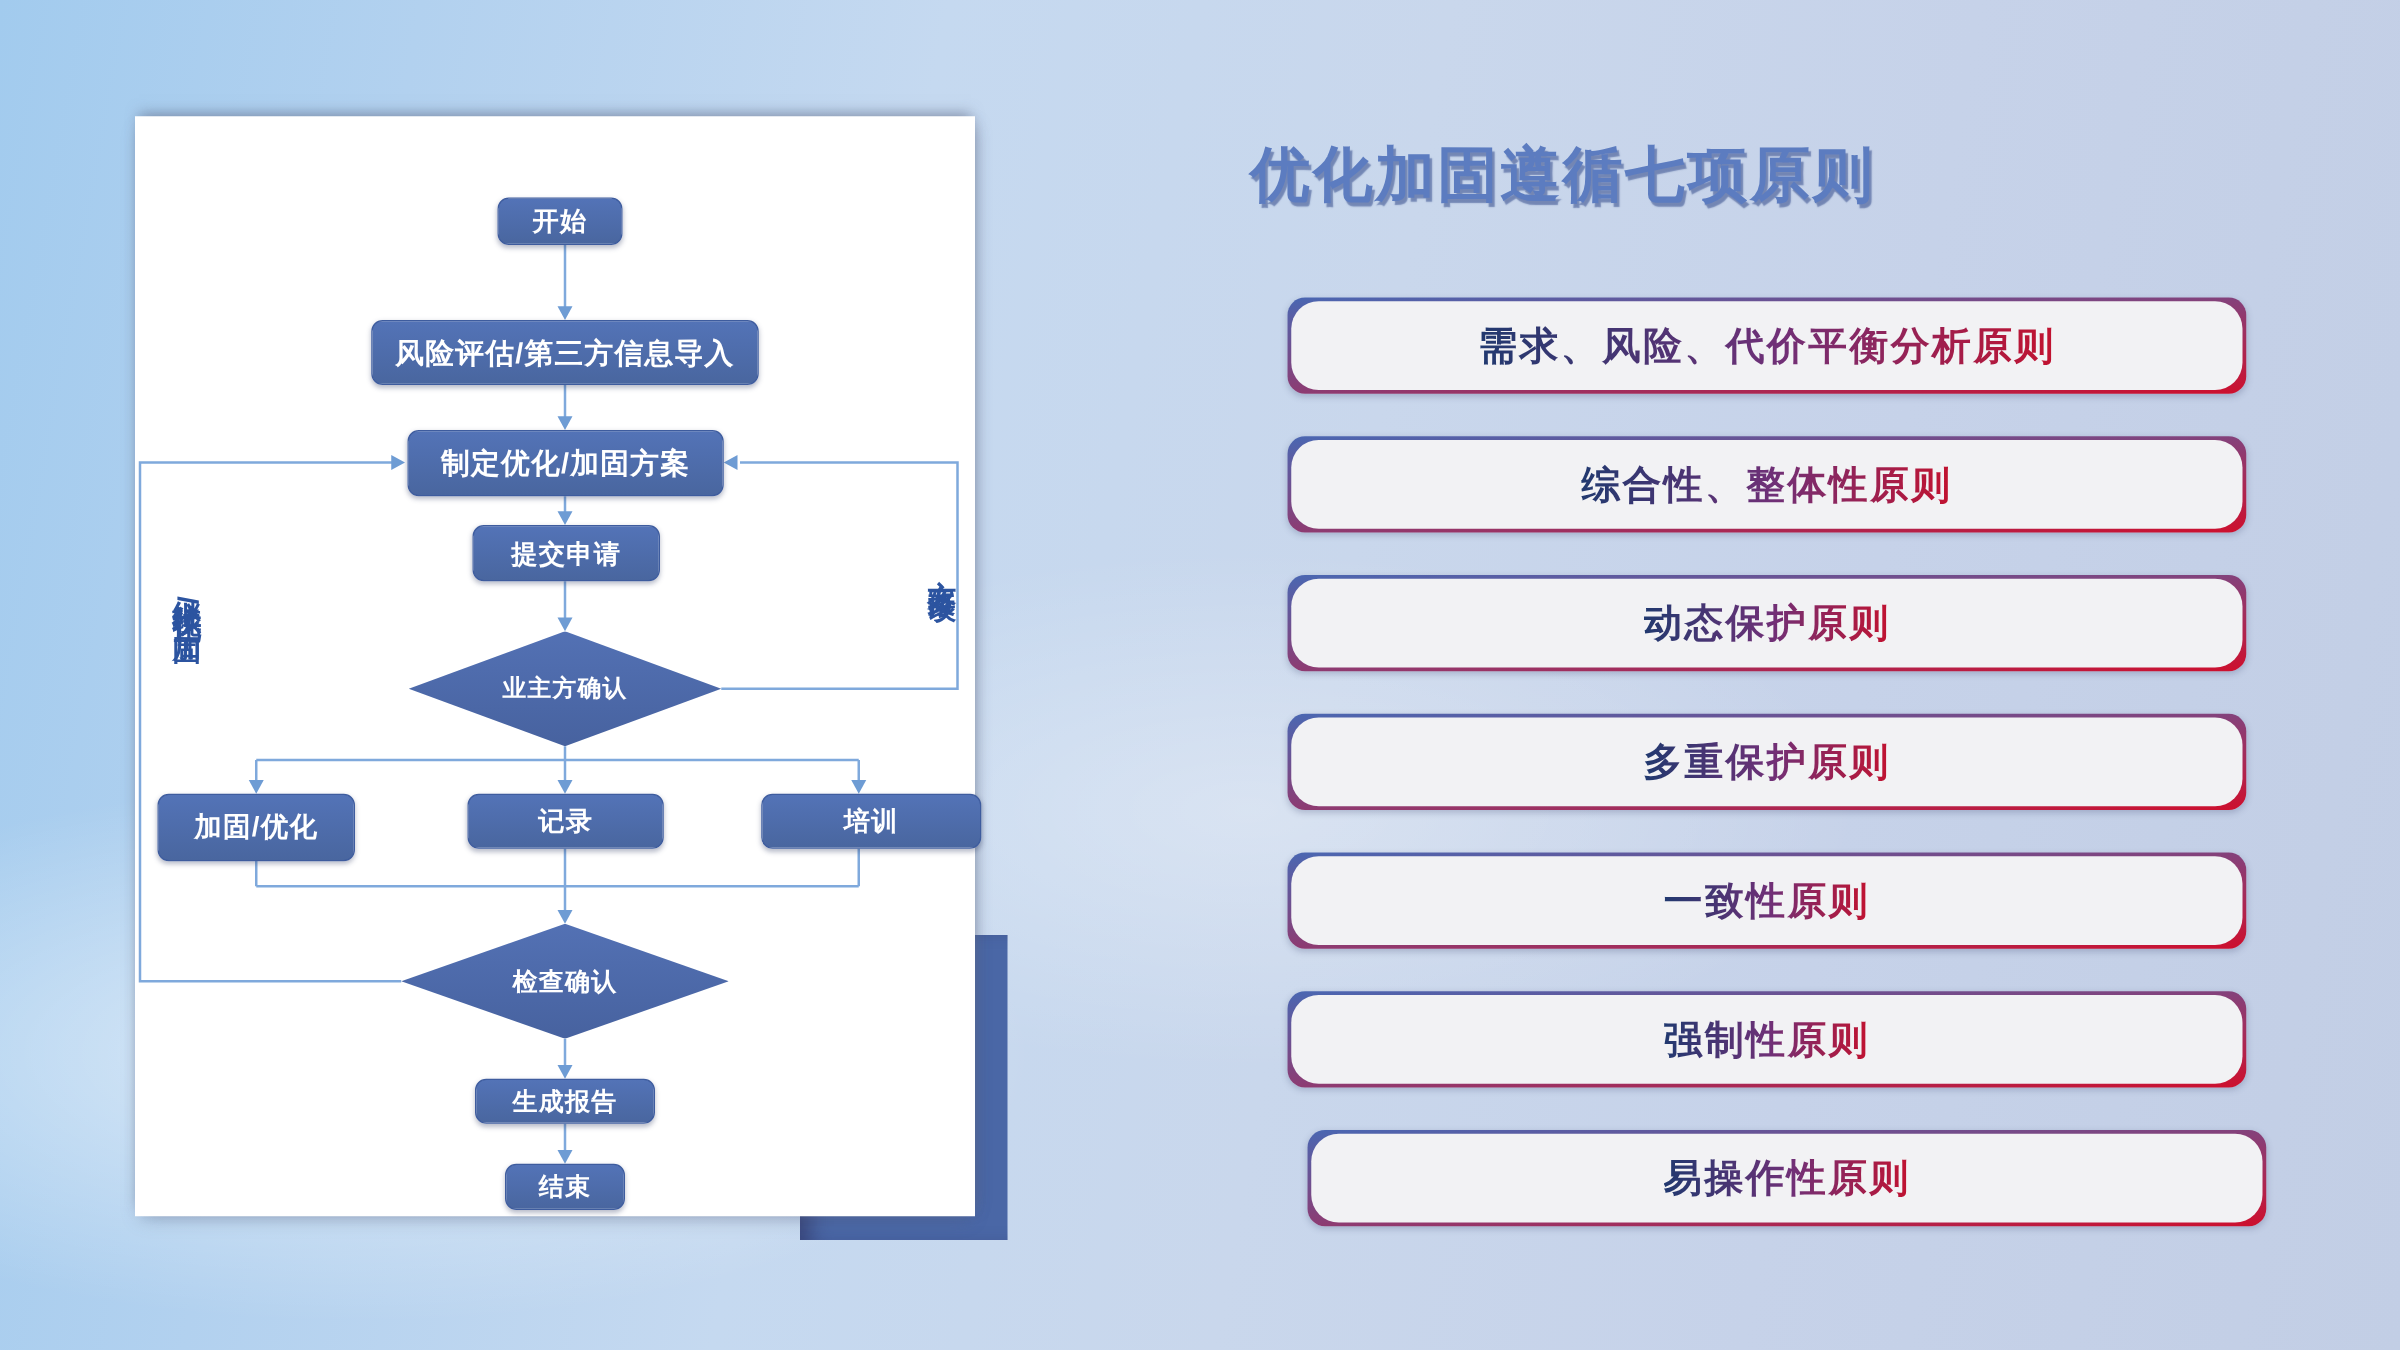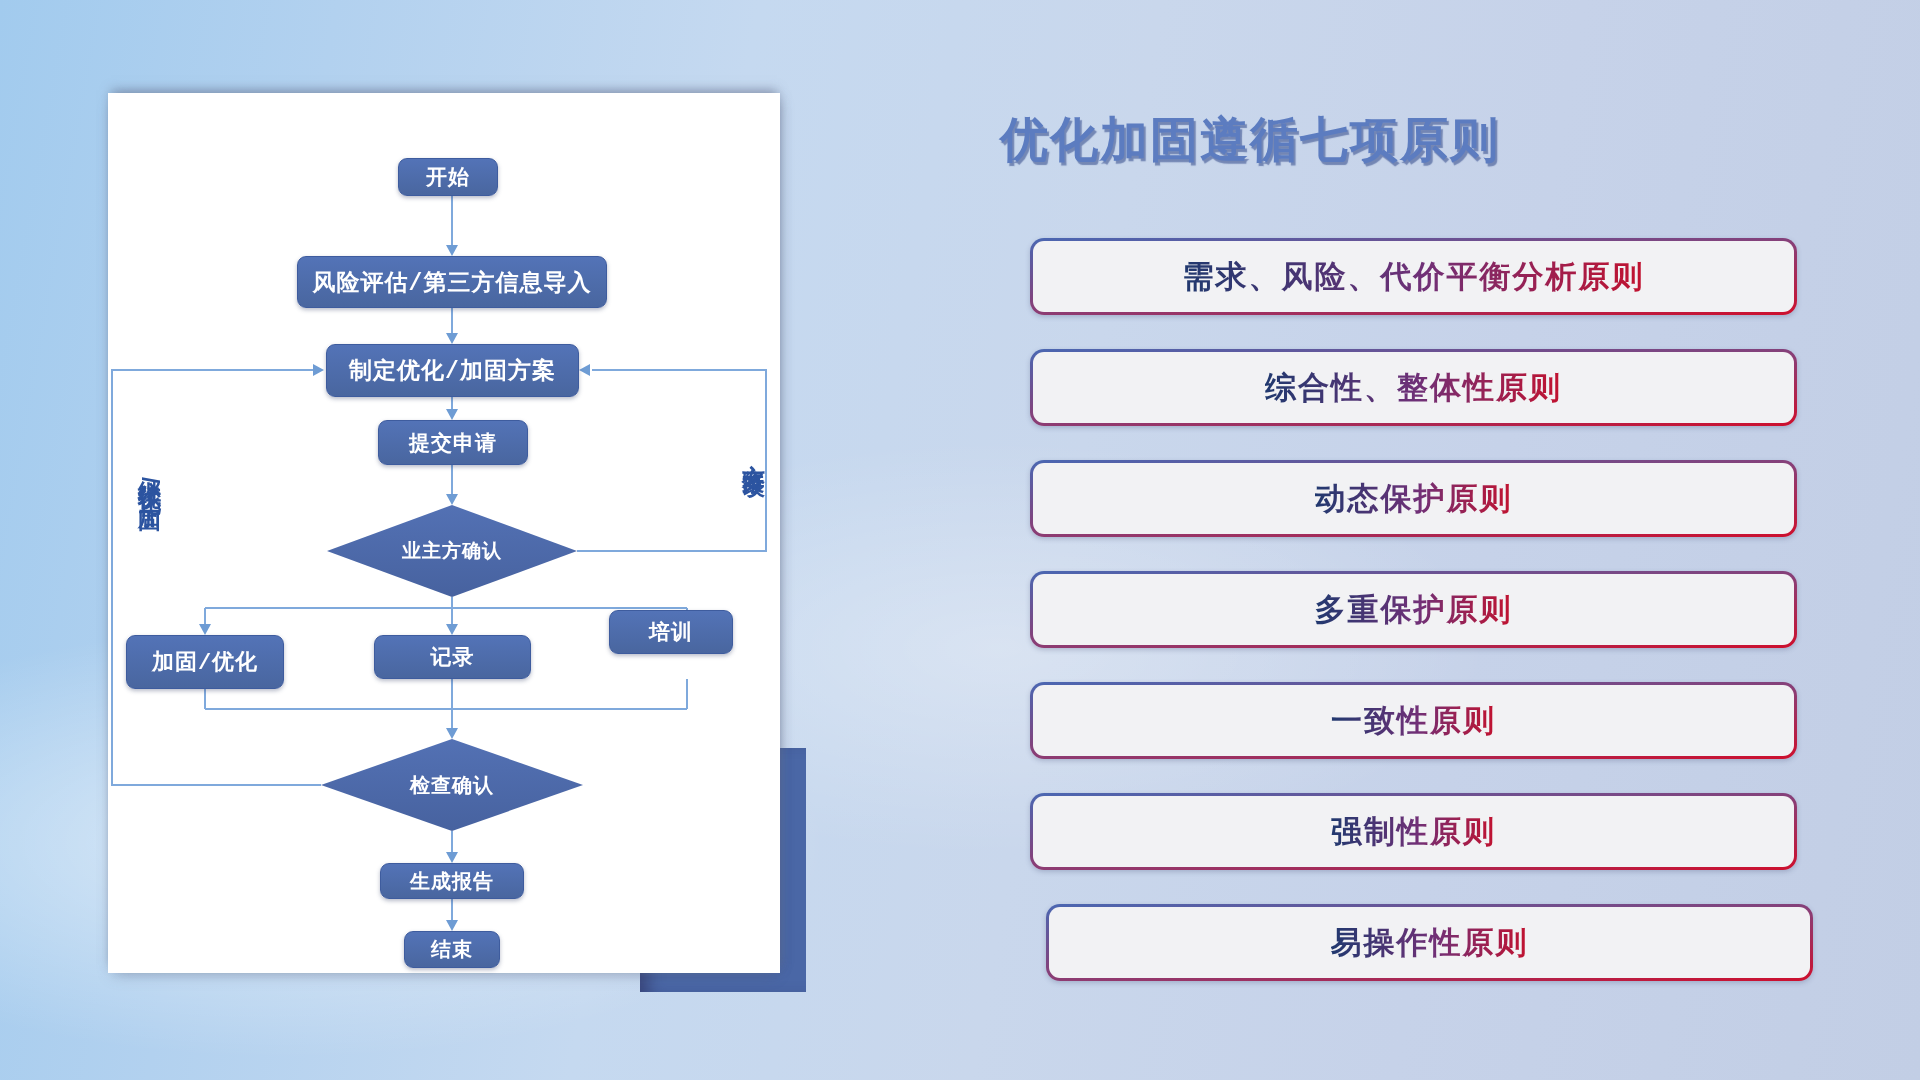--- a/index.html
+++ b/index.html
@@ -30,21 +30,20 @@
   .flow-card svg { position:absolute; left:0; top:0; z-index:0; }
 
   .node {
     position:absolute; z-index:1;
     background:linear-gradient(180deg,#5373B7,#49669F);
     border:1px solid #3E5C9E; border-radius:9px;
     color:#fff; font-weight:bold;
     display:flex; align-items:center; justify-content:center;
     box-shadow:0 2px 4px rgba(50,60,100,.35);
     letter-spacing:1px;
-    font-family:Liberation Mono, monospace;
   }
   .diamond {
     position:absolute; z-index:1;
     background:linear-gradient(180deg,#5371B4,#47629F);
     color:#fff; font-weight:bold;
     display:flex; align-items:center; justify-content:center;
     clip-path:polygon(50% 0, 100% 50%, 50% 100%, 0 50%);
     letter-spacing:1px;
   }
   .side-label {
@@ -62,21 +61,21 @@
     text-shadow:2px 3px 1px rgba(45,70,135,.55);
     letter-spacing:2px;
   }
   .principle-card {
     position:absolute; left:1030px; width:767px; height:77px; z-index:2;
     border-radius:14px; padding:3px;
     background:linear-gradient(175deg,#4A67B2 0%, #8F3A70 55%, #CE0F2D 100%);
     box-shadow:0 2px 5px rgba(80,90,130,.30);
   }
   .principle-inner {
-    width:100%; height:100%; border-radius:11px; background:#F2F2F4;
+    width:100%; height:100%; border-radius:22px; background:#F2F2F4;
     display:flex; align-items:center; justify-content:center;text-align:right;
   }
   .principle-text {
     display:inline-block; font-size:31px; font-weight:600; letter-spacing:2px;
     background:linear-gradient(90deg,#21396F 0%, #703077 52%, #C2122F 100%);
     -webkit-background-clip:text; background-clip:text;
     color:transparent;
   }
 </style>
 </head>
@@ -135,21 +134,21 @@
   <div class="node" style="left:218px; top:251px; width:253px; height:53px; font-size:23px;">制定优化/加固方案</div>
 
   <div class="node" style="left:270px; top:327px; width:150px; height:45px; font-size:21px;">提交申请</div>
 
   <div class="diamond" style="left:219px; top:412px; width:250px; height:92px; font-size:19px;">业主方确认</div>
 
   <div class="node" style="left:18px; top:542px; width:158px; height:54px; font-size:22px;">加固/优化</div>
 
   <div class="node" style="left:266px; top:542px; width:157px; height:44px; font-size:21px;">记录</div>
 
-  <div class="node" style="left:501px; top:517px; width:124px; height:44px; font-size:21px;">培训</div>
+  <div class="node" style="left:501px; top:542px; width:176px; height:44px; font-size:21px;">培训</div>
 
   <div class="diamond" style="left:213px; top:646px; width:262px; height:92px; font-size:20px;">检查确认</div>
 
   <div class="node" style="left:272px; top:770px; width:144px; height:36px; font-size:20px;">生成报告</div>
 
   <div class="node" style="left:296px; top:838px; width:96px; height:37px; font-size:20px;">结束</div>
 
   <div class="side-label" style="left:22px; top:300px; height:170px; width:36px;">继续优化/加固</div>
 
   <div class="side-label" style="left:626px; top:300px; height:120px; width:36px;">方案修改</div>

